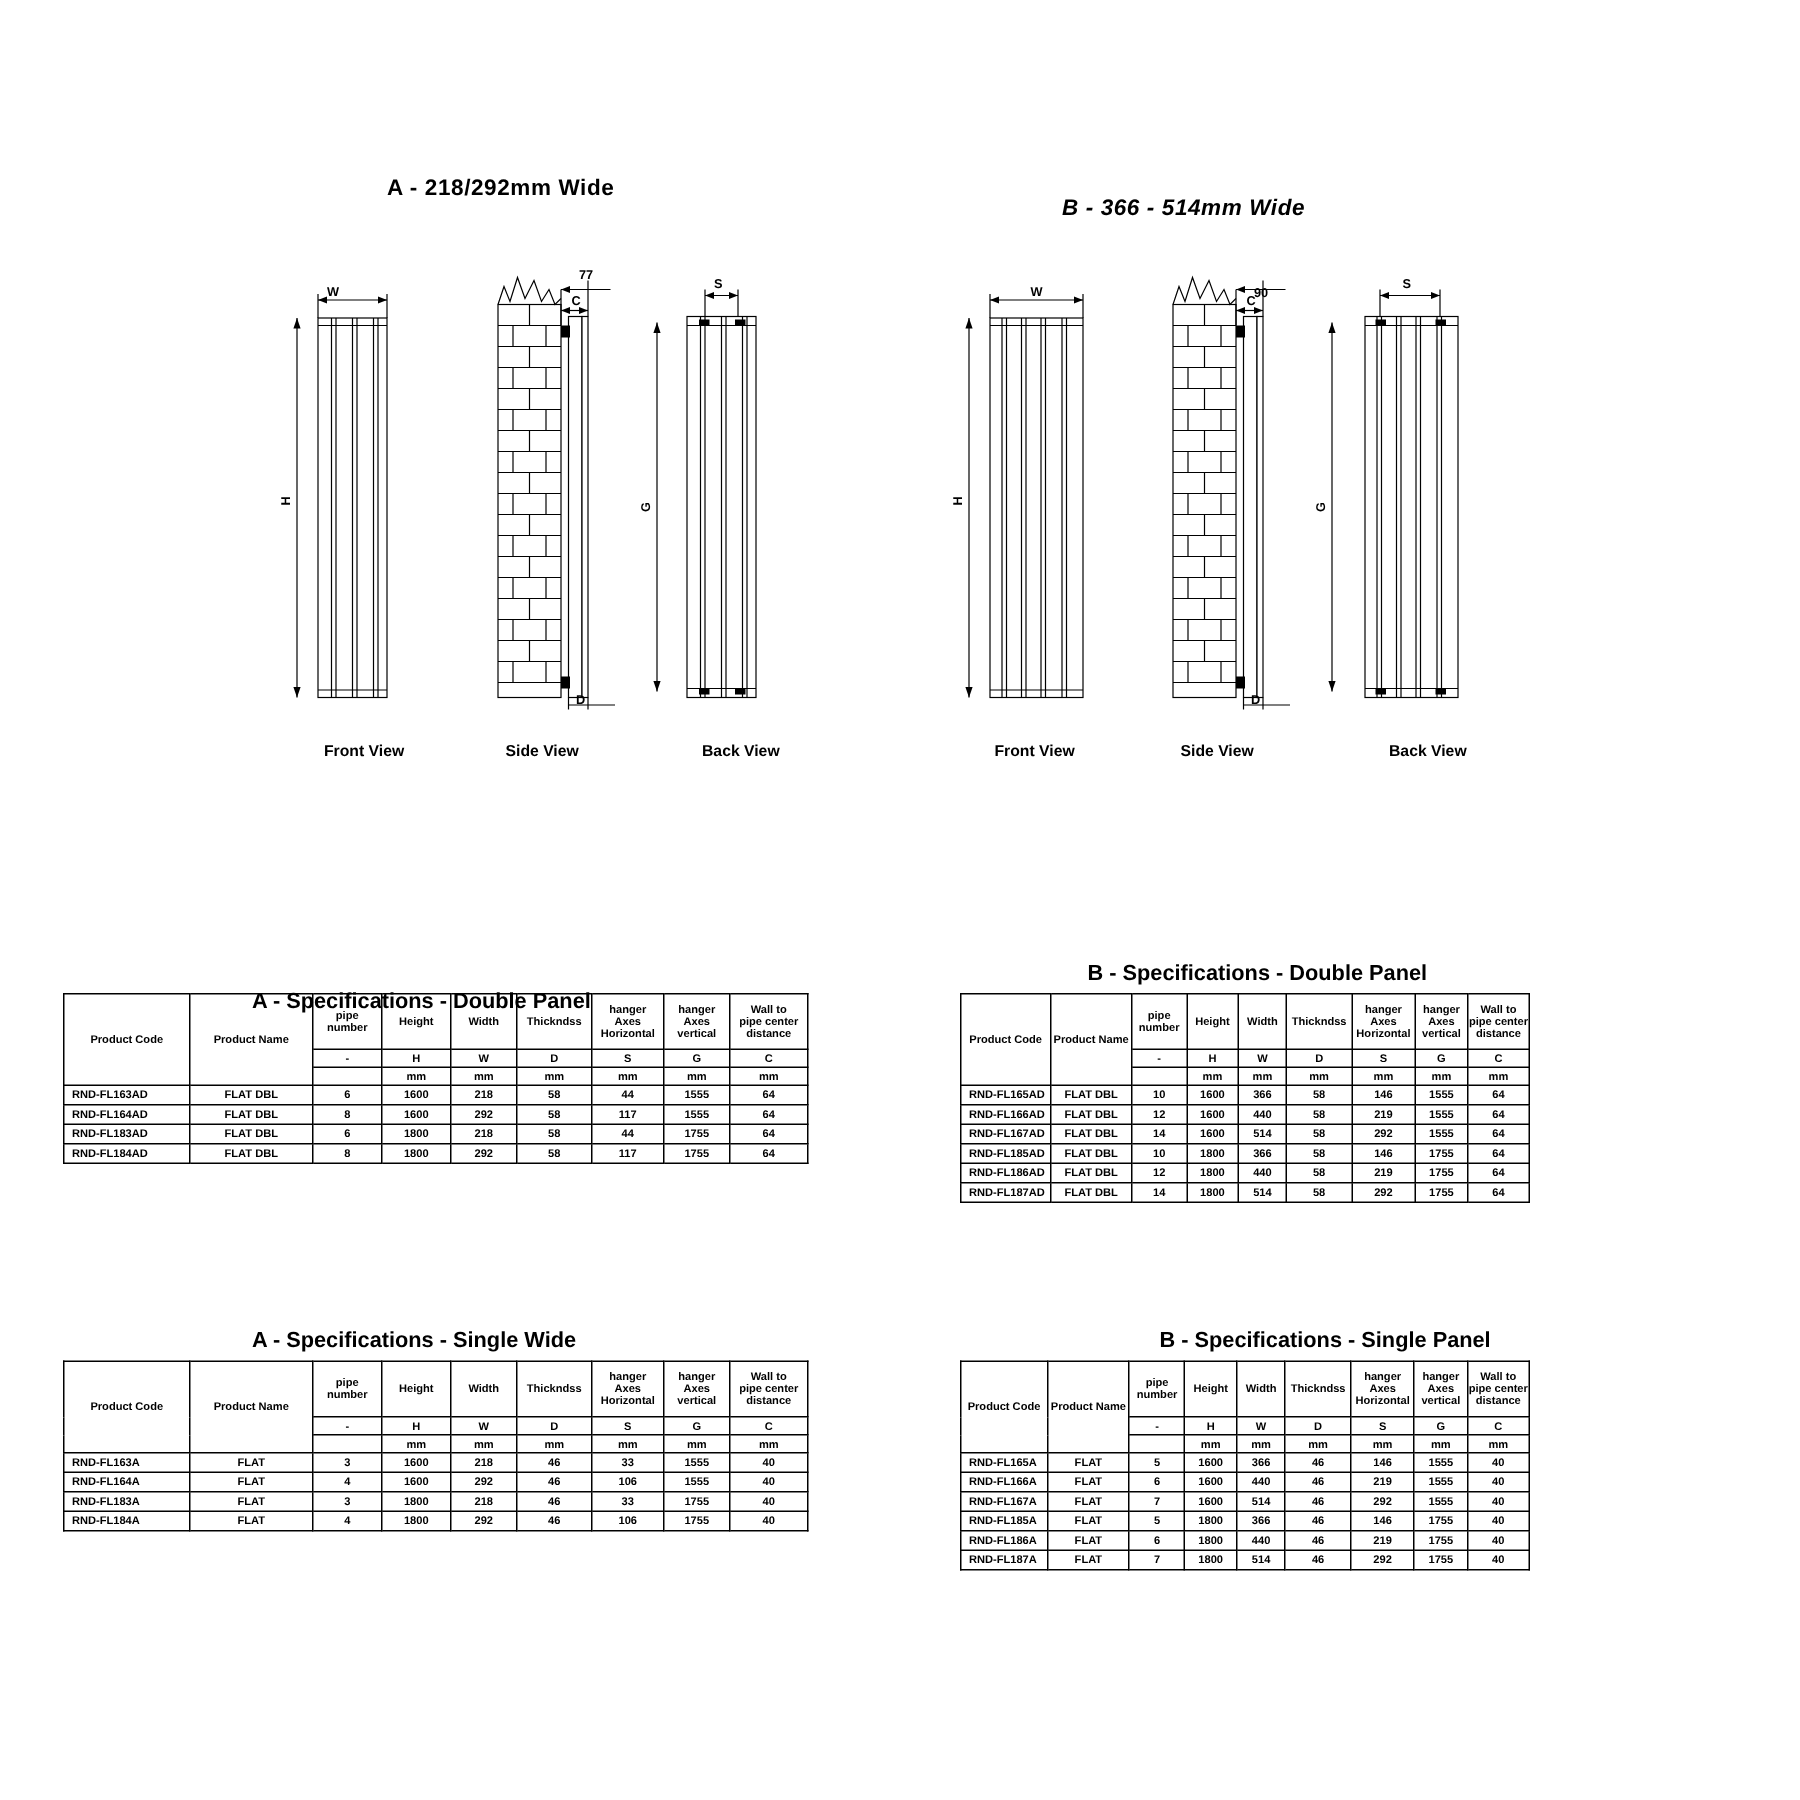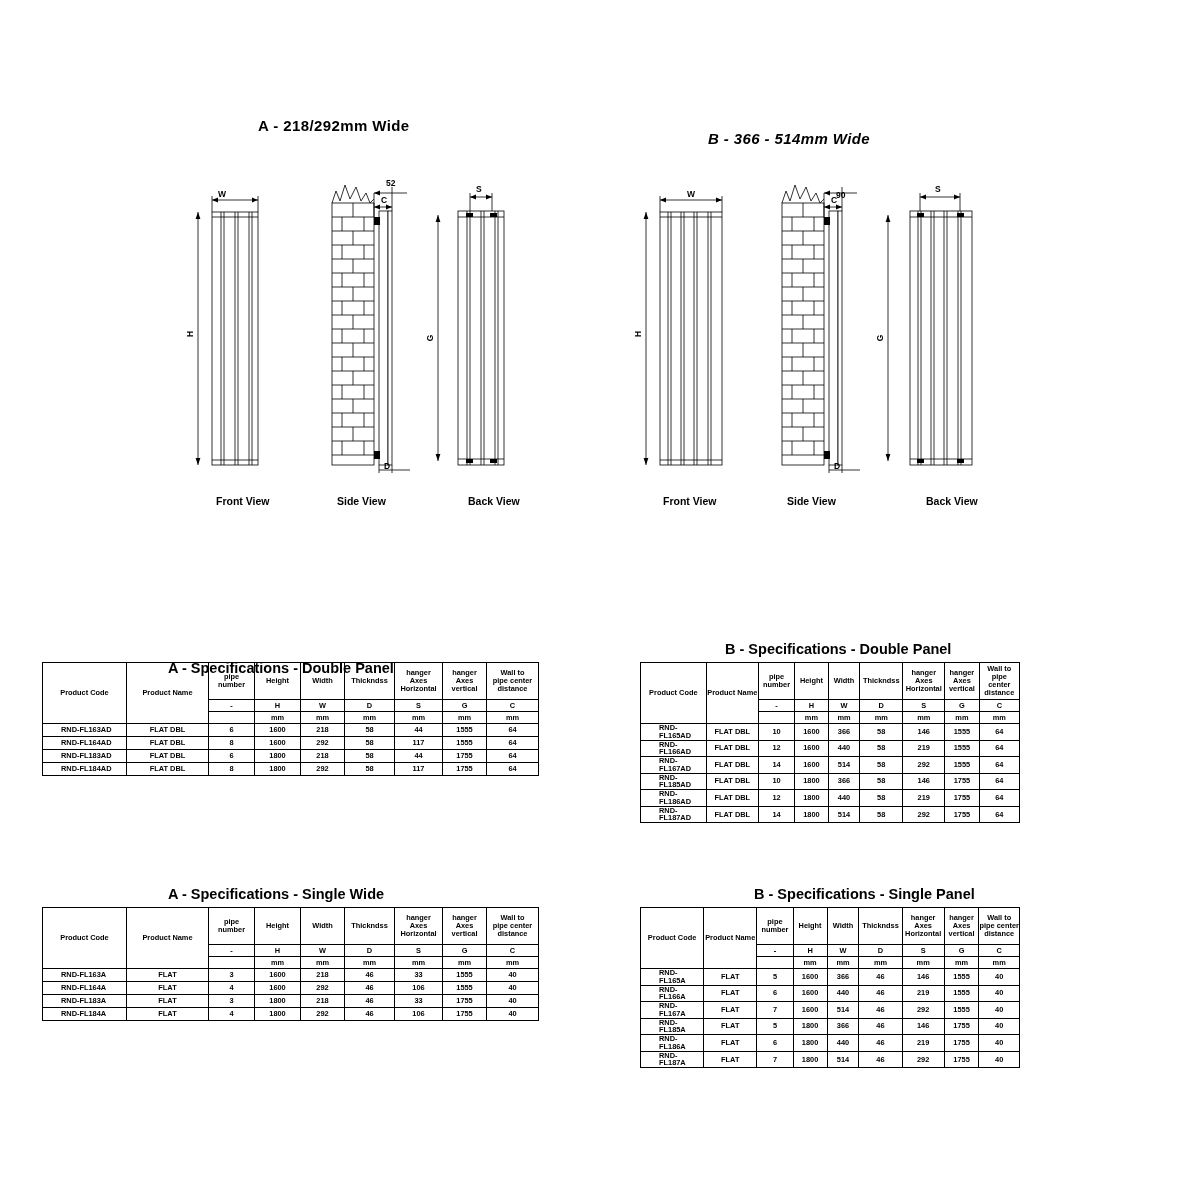--- a/index.html
+++ b/index.html
@@ -79,21 +79,21 @@
   .spec-table td.sym, .spec-table td.unit {
     height: 11px;
     font-size: 7.4px;
   }
   .spec-table td.data {
     height: 12px;
     font-size: 7.4px;
   }
   .spec-table td.left {
     text-align: left;
-    padding-left: 18px;
+    padding-left: 5px;
   }
   .hdr-two-line { display:block; }
 
   
 </style>
 </head>
 <body>
 
 <div class="page">
 
@@ -215,21 +215,21 @@
         <rect x="310" y="304" width="7" height="4" fill="#000" stroke="none"></rect>
 
         <line x1="258" y1="60" x2="258" y2="306"></line>
         <polygon points="258,60 255.6,67 260.4,67" fill="#000" stroke="none"></polygon>
         <polygon points="258,306 255.6,299 260.4,299" fill="#000" stroke="none"></polygon>
       </g>
     </svg>
 
     <div class="dim-label" style="left:38px; top:34px;">W</div>
     <div class="dim-label rot" style="left:7px; top:174px;">H</div>
-    <div class="dim-label" style="left:206px; top:23px;">52</div>
+    <div class="dim-label" style="left:206px; top:23px;">77</div>
     <div class="dim-label" style="left:201px; top:40px;">C</div>
     <div class="dim-label" style="left:204px; top:306px;">D</div>
     <div class="dim-label" style="left:296px; top:29px;">S</div>
     <div class="dim-label rot" style="left:247px; top:178px;">G</div>
 
     <div class="view-label" style="left:36px; top:340px;">Front View</div>
     <div class="view-label" style="left:157px; top:340px;">Side View</div>
     <div class="view-label" style="left:288px; top:340px;">Back View</div>
   </div>
 
@@ -356,21 +356,21 @@
     <div class="dim-label rot" style="left:247px; top:178px;">G</div>
 
     <div class="view-label" style="left:33px; top:340px;">Front View</div>
     <div class="view-label" style="left:157px; top:340px;">Side View</div>
     <div class="view-label" style="left:296px; top:340px;">Back View</div>
   </div>
 
   <div class="table-title" style="left:168px; top:660px;">A - Specifications - Double Panel</div>
   <div class="table-title" style="left:725px; top:641px;">B - Specifications - Double Panel</div>
   <div class="table-title" style="left:168px; top:886px;">A - Specifications - Single Wide</div>
-  <div class="table-title" style="left:754px; top:886px;">B - Specifications - Single Panel</div>
+  <div class="table-title" style="left:773px; top:886px;">B - Specifications - Single Panel</div>
 
   <div id="tables-host">
       <table class="spec-table" style="left: 42px; top: 662px;">
         <colgroup>
           <col style="width: 84px;">
           <col style="width: 82px;">
           <col style="width: 46px;">
           <col style="width: 46px;">
           <col style="width: 44px;">
           <col style="width: 50px;">

